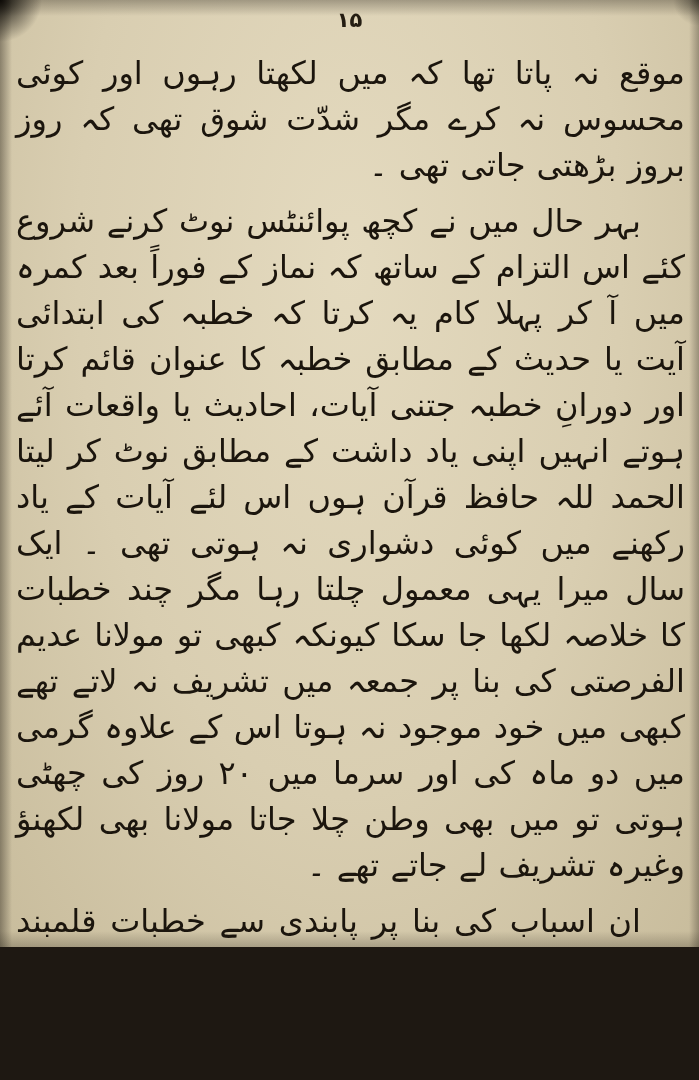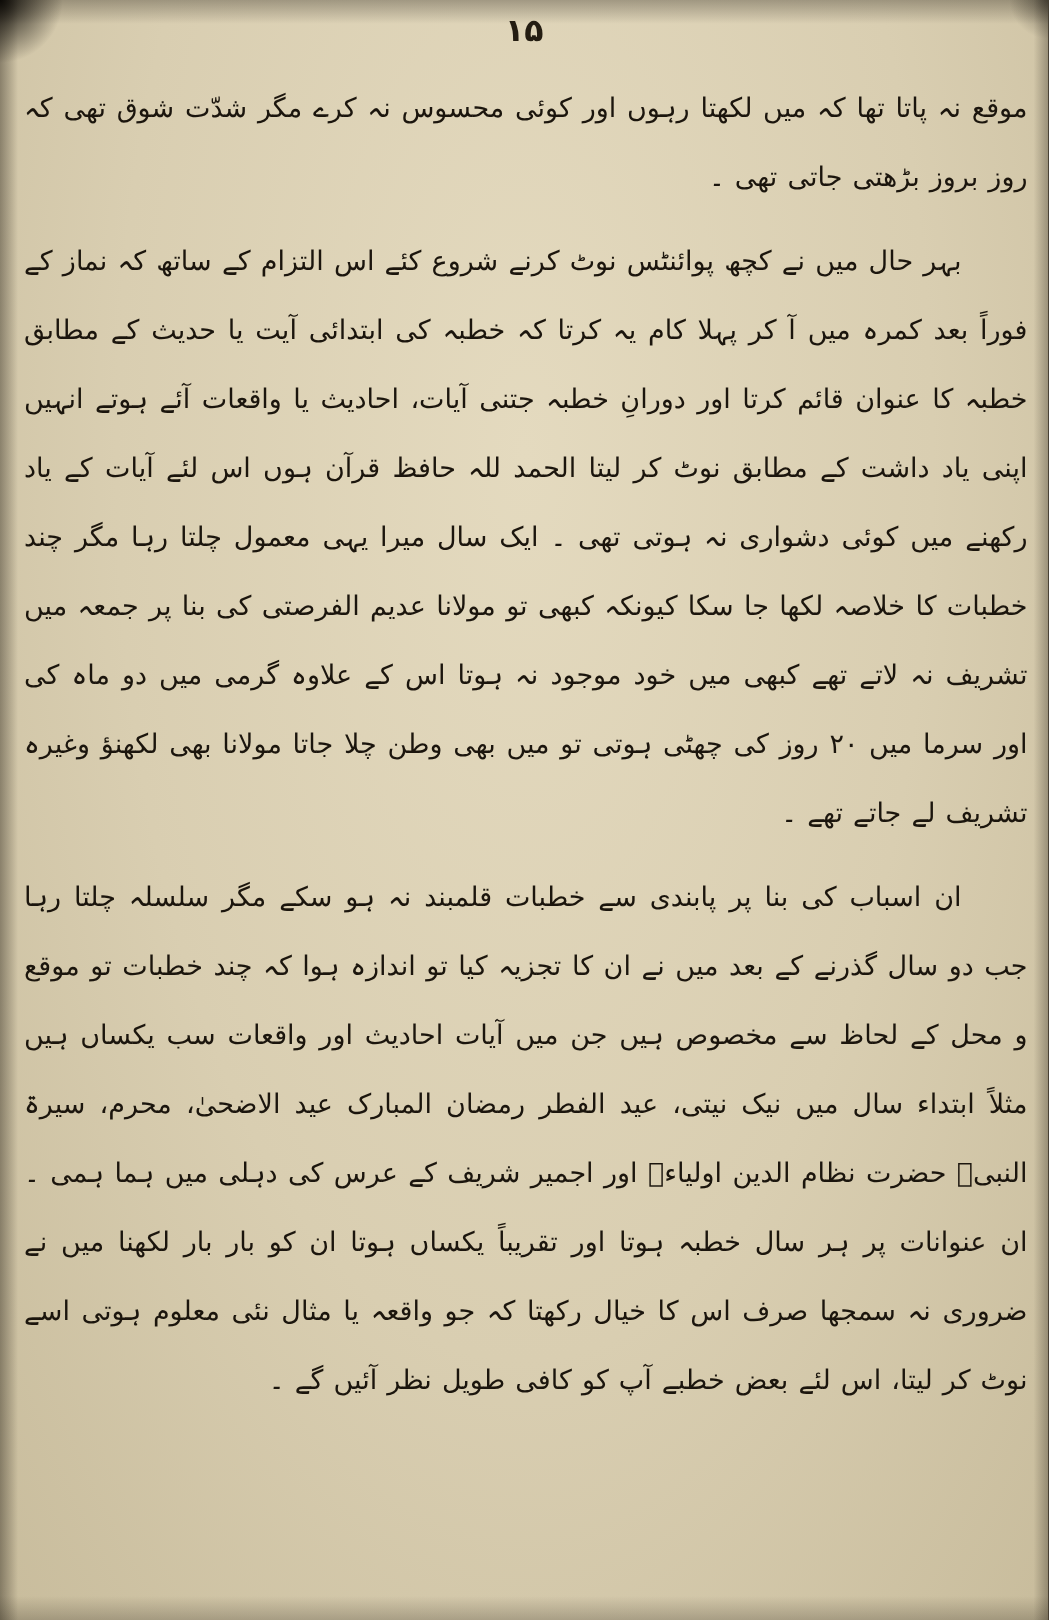--- a/index.html
+++ b/index.html
@@ -3,21 +3,21 @@
 <meta charset="utf-8">
 <style>
   html, body {
     margin: 0;
     padding: 0;
     background: #1e1812;
   }
   .scan {
     position: relative;
     width: 699px;
-    height: 1080px;
+    height: 947px;
     margin: 0 auto;
     overflow: hidden;
     background:
       radial-gradient(ellipse at 50% 28%, #e4dabf 0%, #d9ceb1 55%, #c8bc9c 100%);
     font-family: "DejaVu Sans", sans-serif;
   }
   
   .scan::before {
     content: "";
     position: absolute;
@@ -45,21 +45,21 @@
   .text-block {
     position: absolute;
     top: 50px;
     right: 14px;
     left: 16px;
     bottom: 4px;
     direction: rtl;
     unicode-bidi: embed;
     text-align: justify;
     color: #1b150d;
-    font-size: 18px;
+    font-size: 32px;
     line-height: 46px;
     word-spacing: 1px;
   }
   .text-block p {
     margin: 0 0 10px 0;
   }
   .text-block p.indent {
     text-indent: 44px;
   }
 </style>

